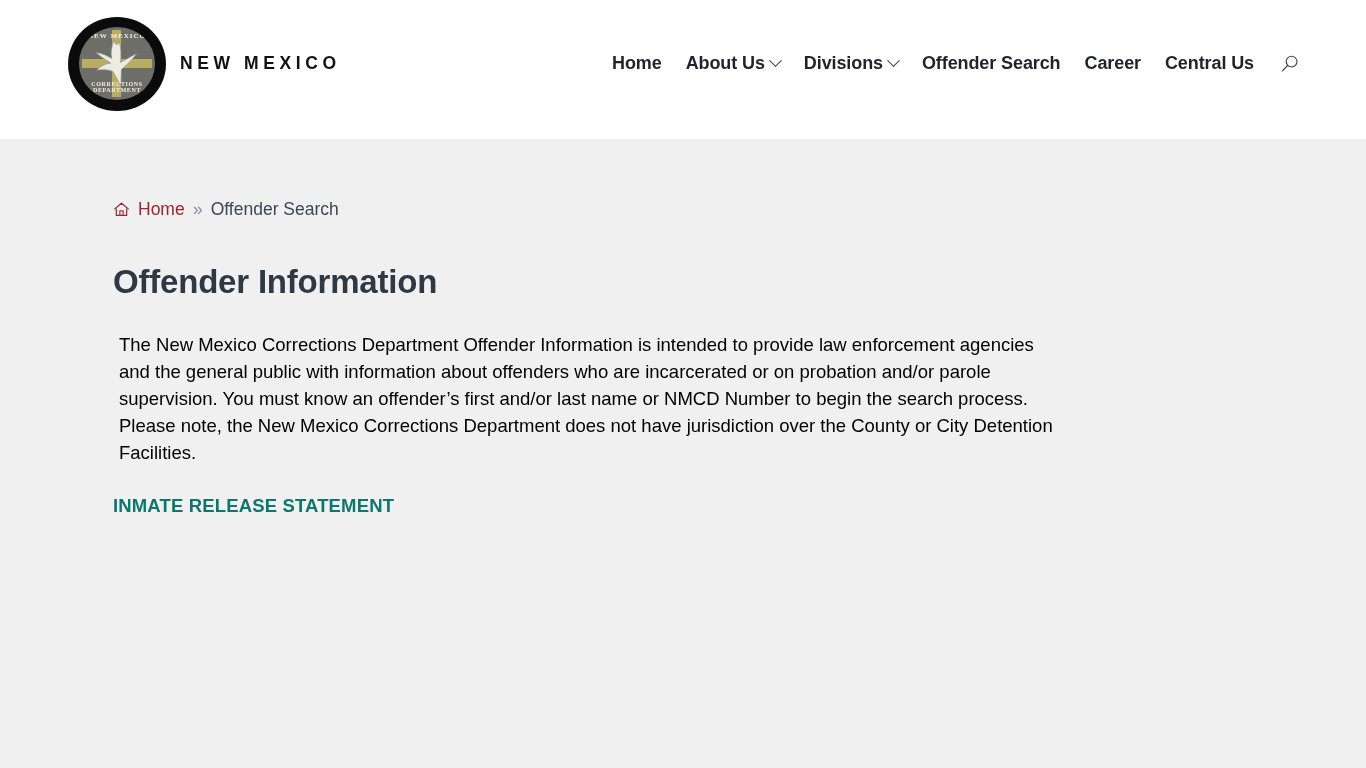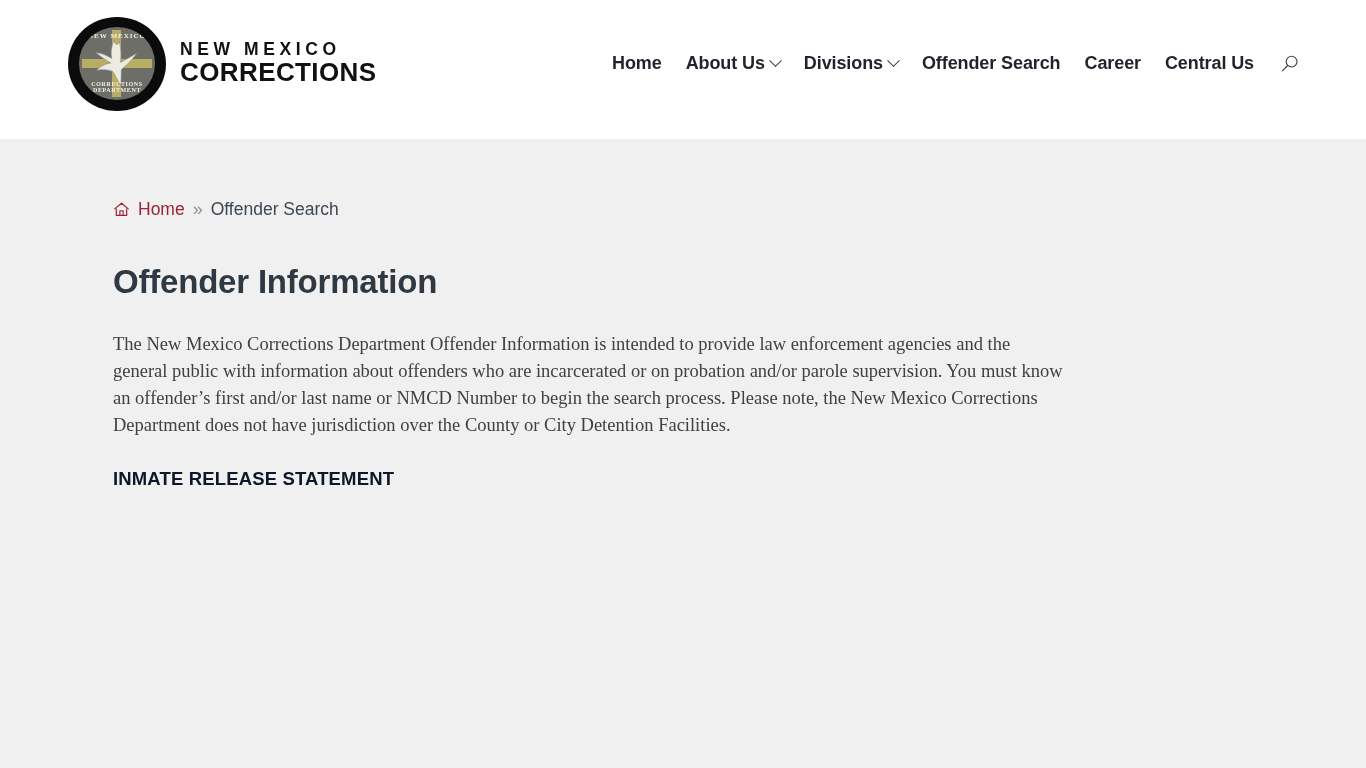--- a/index.html
+++ b/index.html
@@ -190,34 +190,33 @@
 
   .page-heading {
     margin: 43px 0 0 0;
     font-size: 33px;
     font-weight: 700;
     color: #2f3943;
     letter-spacing: -0.2px;
   }
 
   .body-copy {
-    margin: 30px 0 0 0;
+    margin: 30px 0 0 6px;
     font-size: 18.5px;
     line-height: 27px;
-    color: #404040;
+    color: #000000;
     max-width: 950px;
     font-weight: 400;
-    font-family: Liberation Serif, serif;
   }
 
   .release-title {
     margin: 29px 0 0 0;
     font-size: 18.5px;
     font-weight: 700;
-    color: #0f172a;
+    color: #0f766e;
     letter-spacing: 0.15px;
   }
 
   .release-note {
     margin: 24px 0 0 0;
     font-size: 18.5px;
     line-height: 27px;
     font-weight: 700;
     color: #353f4b;
     max-width: 960px;
@@ -239,21 +238,20 @@
                    C19 31 12 33 8 37 C14 37 21 38 26 41 C28 46 30 52 33 58
                    C34 51 35 45 36 40 C42 36 50 31 56 24 C48 27 41 30 36 32
                    C38 25 39 16 38 8 C36 11 34 14 32 6 Z" fill="#efefe9" stroke="#8d8d86" stroke-width="0.7"></path>
         </svg>
         <span class="seal-text-top">NEW MEXICO</span>
         <span class="seal-text-bot">CORRECTIONS DEPARTMENT</span>
       </span>
     </span>
     <span class="brand-wordmark">
       <span class="wm-line1">NEW MEXICO</span>
-      <div class="wm-line2">CORRECTIONS</div>
     </span>
   </a>
 
   <nav class="main-nav">
     <a class="nav-item" href="#">
       <span>Home</span>
     </a>
     <a class="nav-item" href="#">
       <span>About Us</span>
       <span class="chev"></span>

